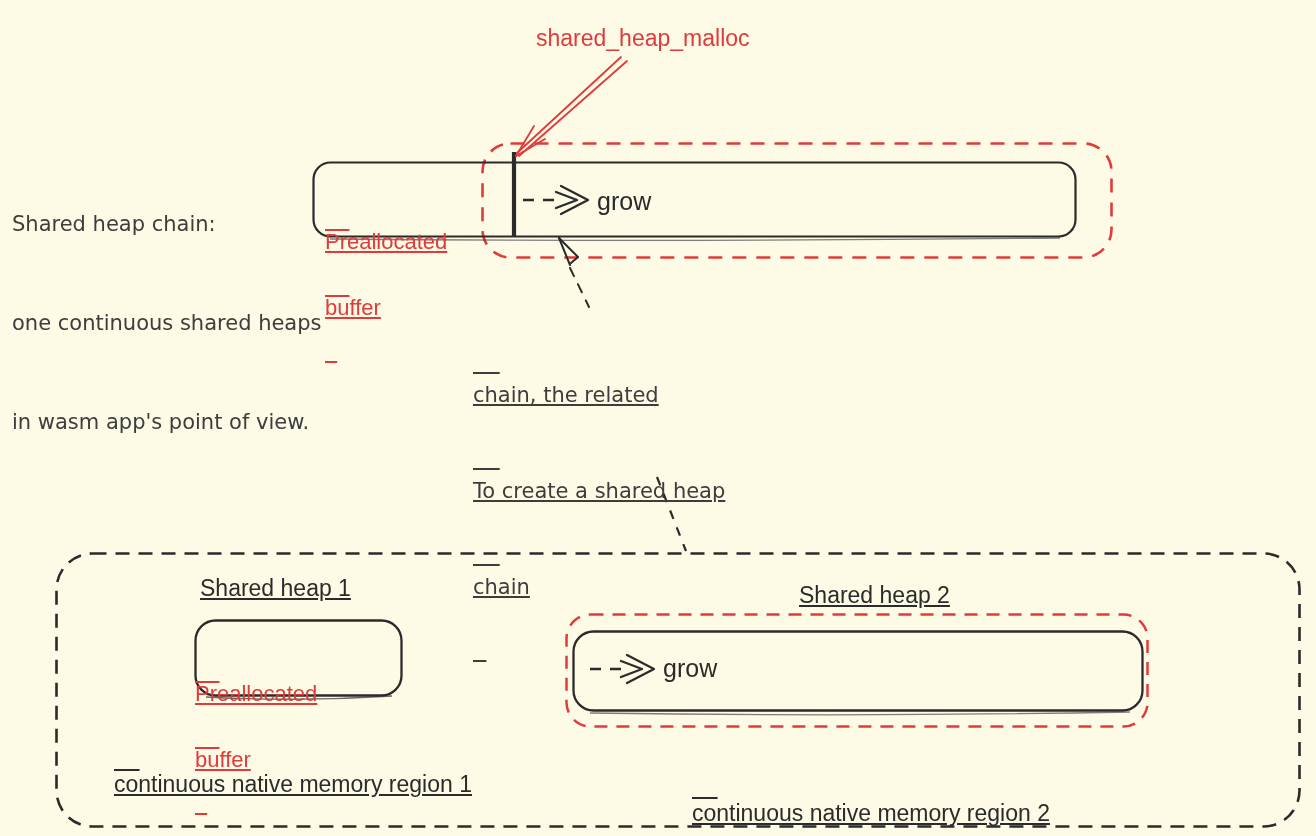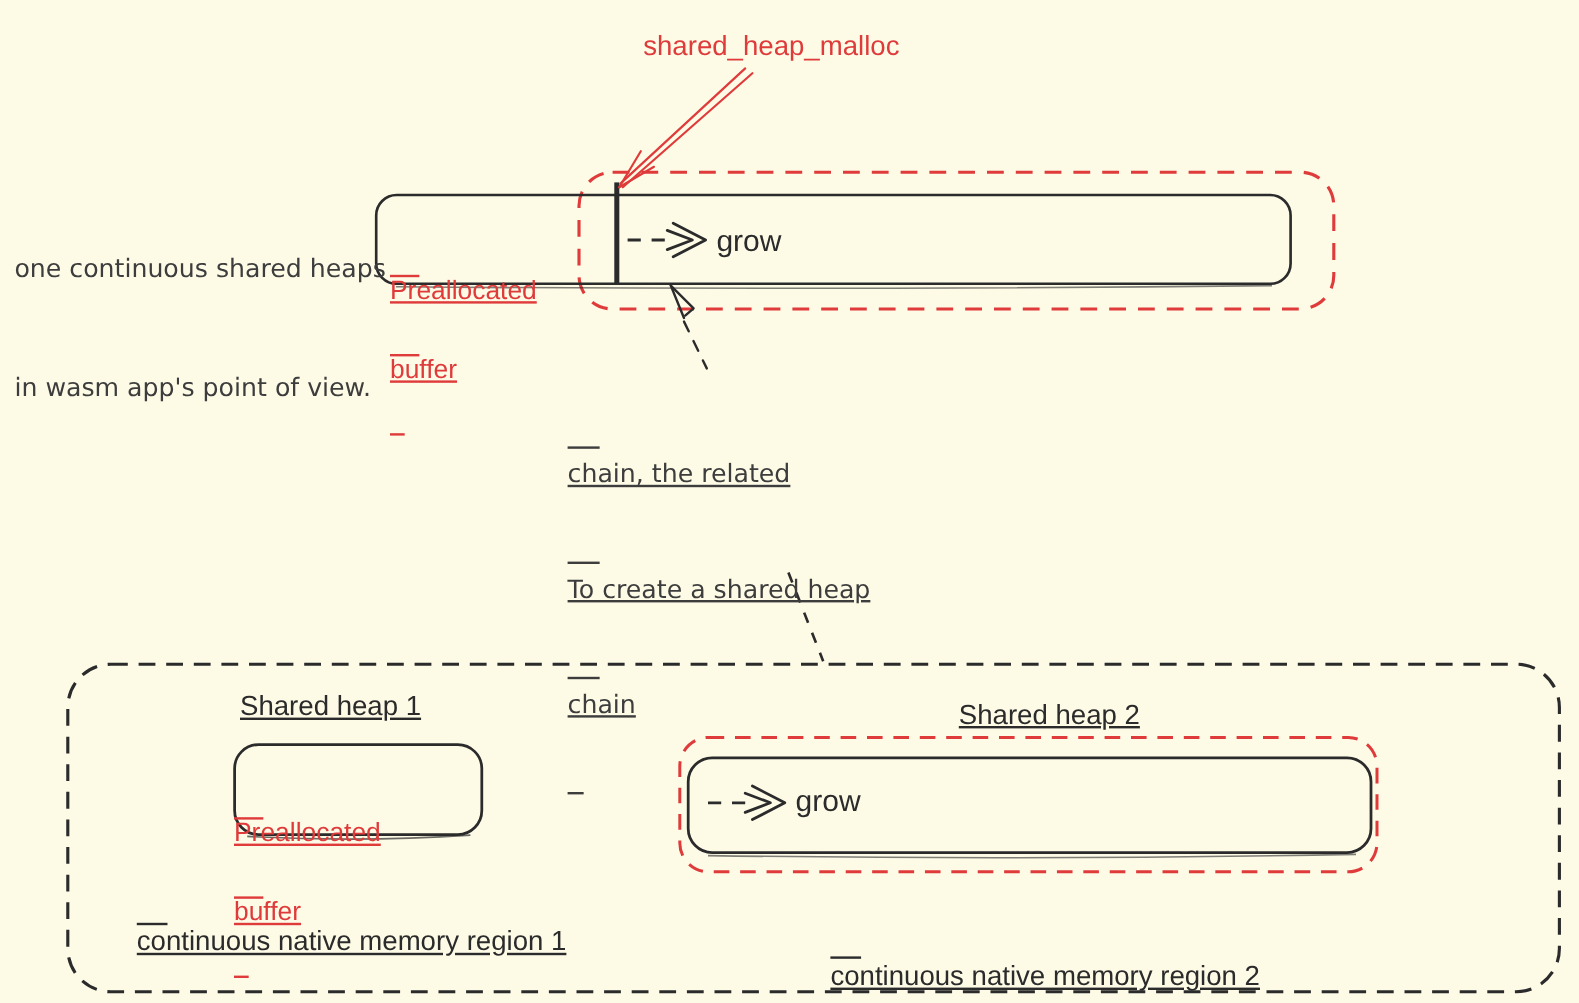--- a/index.html
+++ b/index.html
@@ -69,20 +69,21 @@
     <g class="ink-stroke" stroke-width="2.3">
       <line x1="590" y1="669" x2="622" y2="669" stroke-dasharray="11 9"></line>
       <polyline class="rounded" points="627,655 654,669 627,683"></polyline>
       <polyline class="rounded" points="621,661 642,669 621,677"></polyline>
     </g>
   </svg>
 
   <div class="txt red-text label-md" style="left:516px;top:24px;width:230px;font-size:23px;line-height:28px;margin-left:20px;">shared_heap_malloc</div>
 
   <div class="txt note-font" style="left:12px;top:142px;">
+    <div>Shared heap chain:</div>
     <div>one continuous shared heaps</div>
     <div>in wasm app's point of view.</div>
   </div>
 
   <div class="txt red-text label-sm center" style="left:325px;top:187px;width:160px;">
     <div>Preallocated</div>
     <div>buffer</div>
   </div>
 
   <div class="txt ink-text label-lg" style="left:597px;top:188px;">grow</div>

